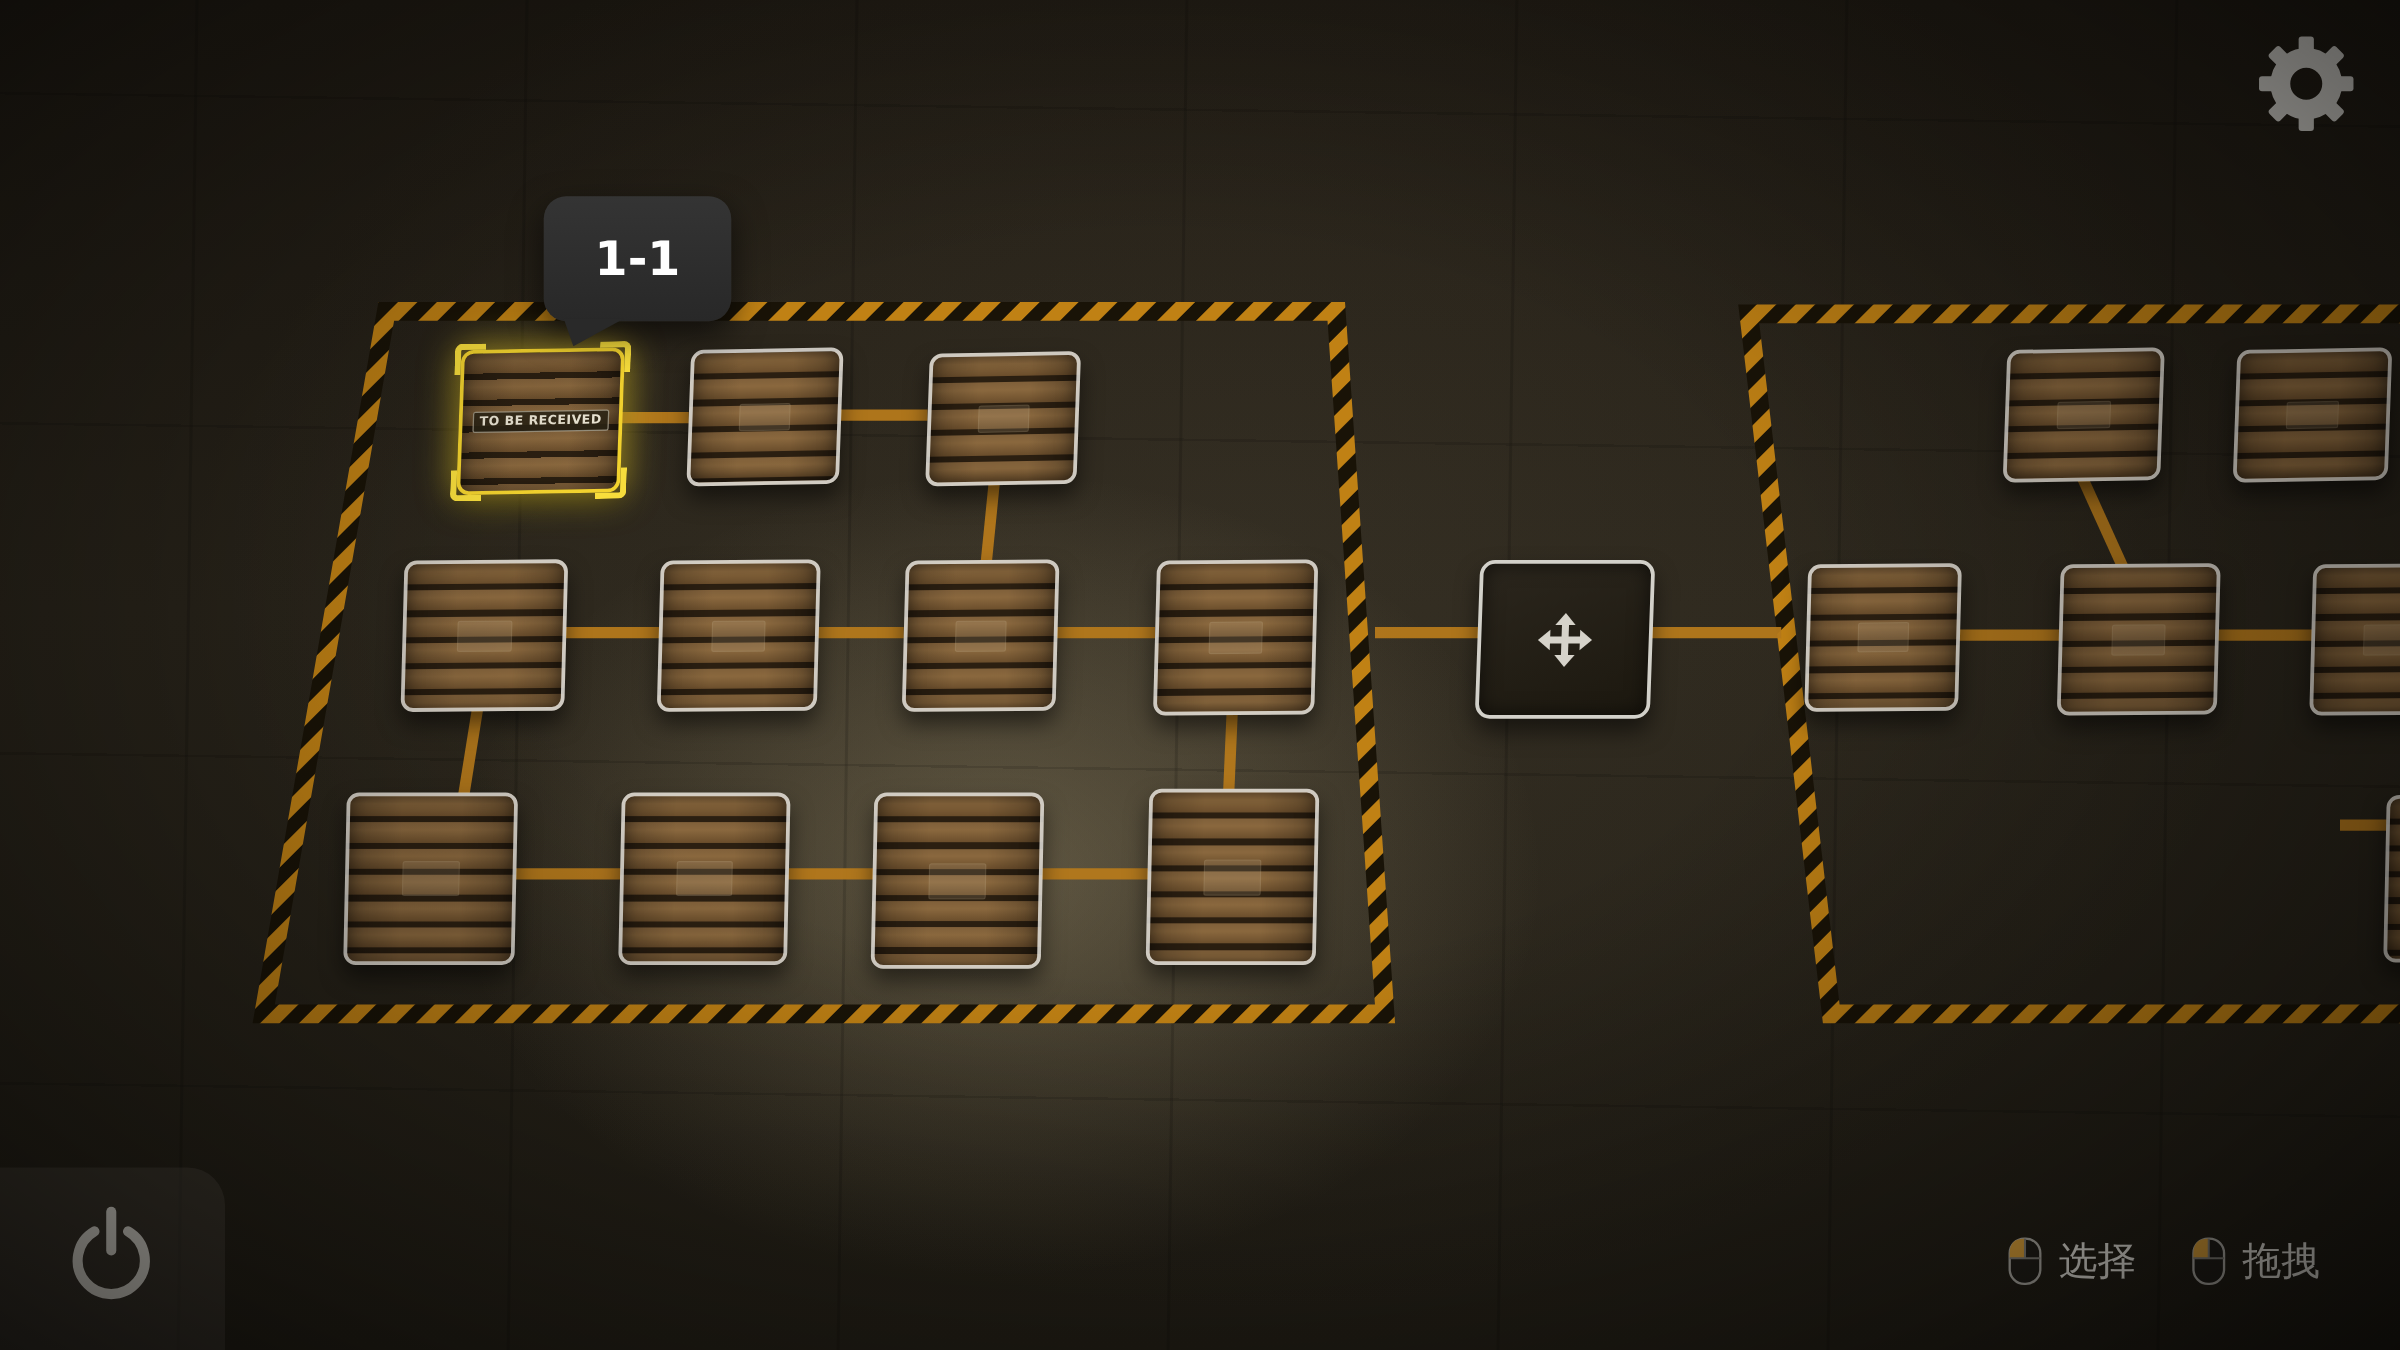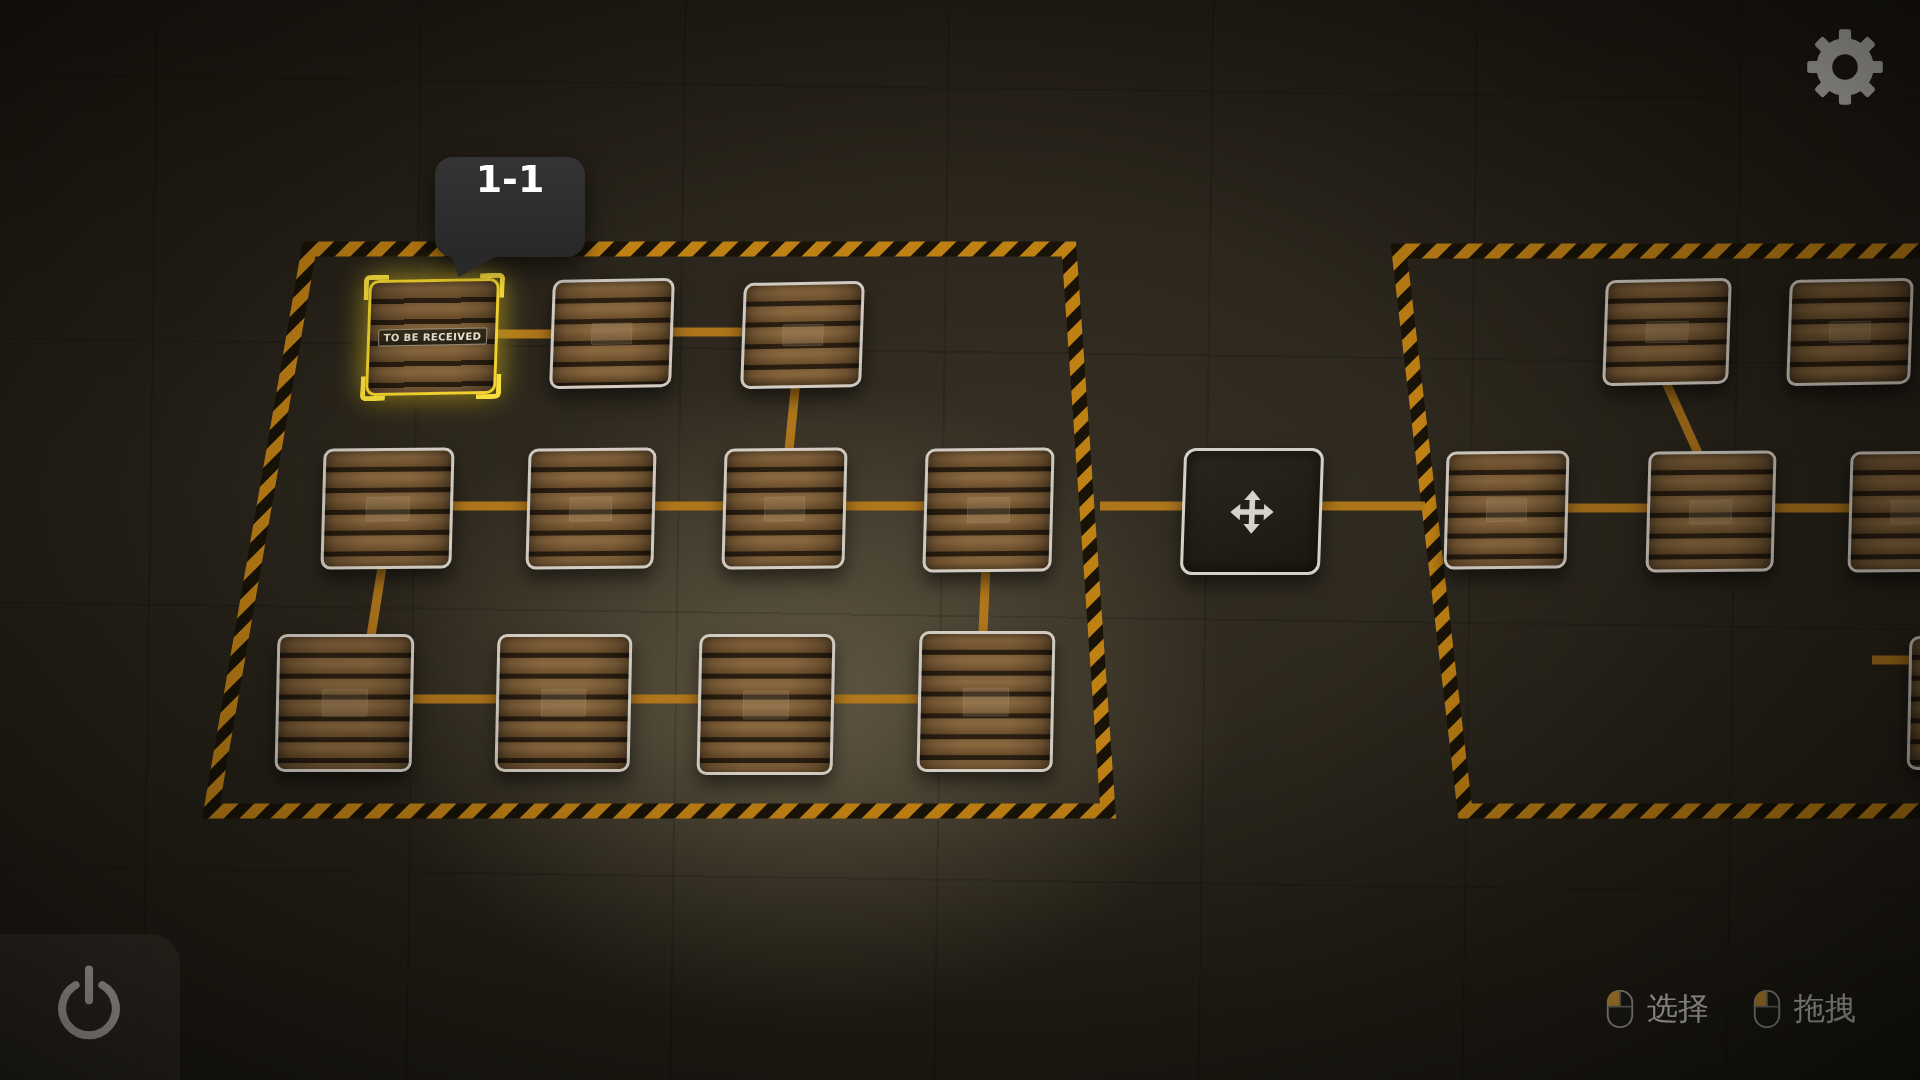--- a/index.html
+++ b/index.html
@@ -65,21 +65,21 @@
     background:linear-gradient(160deg,#2b261d,#1c180f);
     box-shadow: inset 0 0 16px rgba(0,0,0,0.6), 0 10px 18px rgba(0,0,0,0.5);
     display:flex;align-items:center;justify-content:center;cursor:pointer;
     transform:skewX(-2deg);
   }
   
   .tooltip{
     position:absolute;left:435px;top:157px;width:150px;height:100px;
     background:linear-gradient(180deg,#343434,#282828);
     border-radius:18px;box-shadow:0 10px 26px rgba(0,0,0,0.6);
-    display:flex;align-items:flex-start;justify-content:center;
+    display:flex;align-items:center;justify-content:center;
     color:#ffffff;font-size:38px;font-weight:bold;z-index:30;
   }
   .tooltip::after{
     content:"";position:absolute;left:16px;bottom:-20px;width:48px;height:22px;
     background:#292929;clip-path:polygon(0 0,100% 0,16% 100%);
   }
   
   .settings-btn{position:absolute;left:1806px;top:28px;width:78px;height:78px;
     background:none;border:none;padding:0;cursor:pointer;}
   .power-panel{

